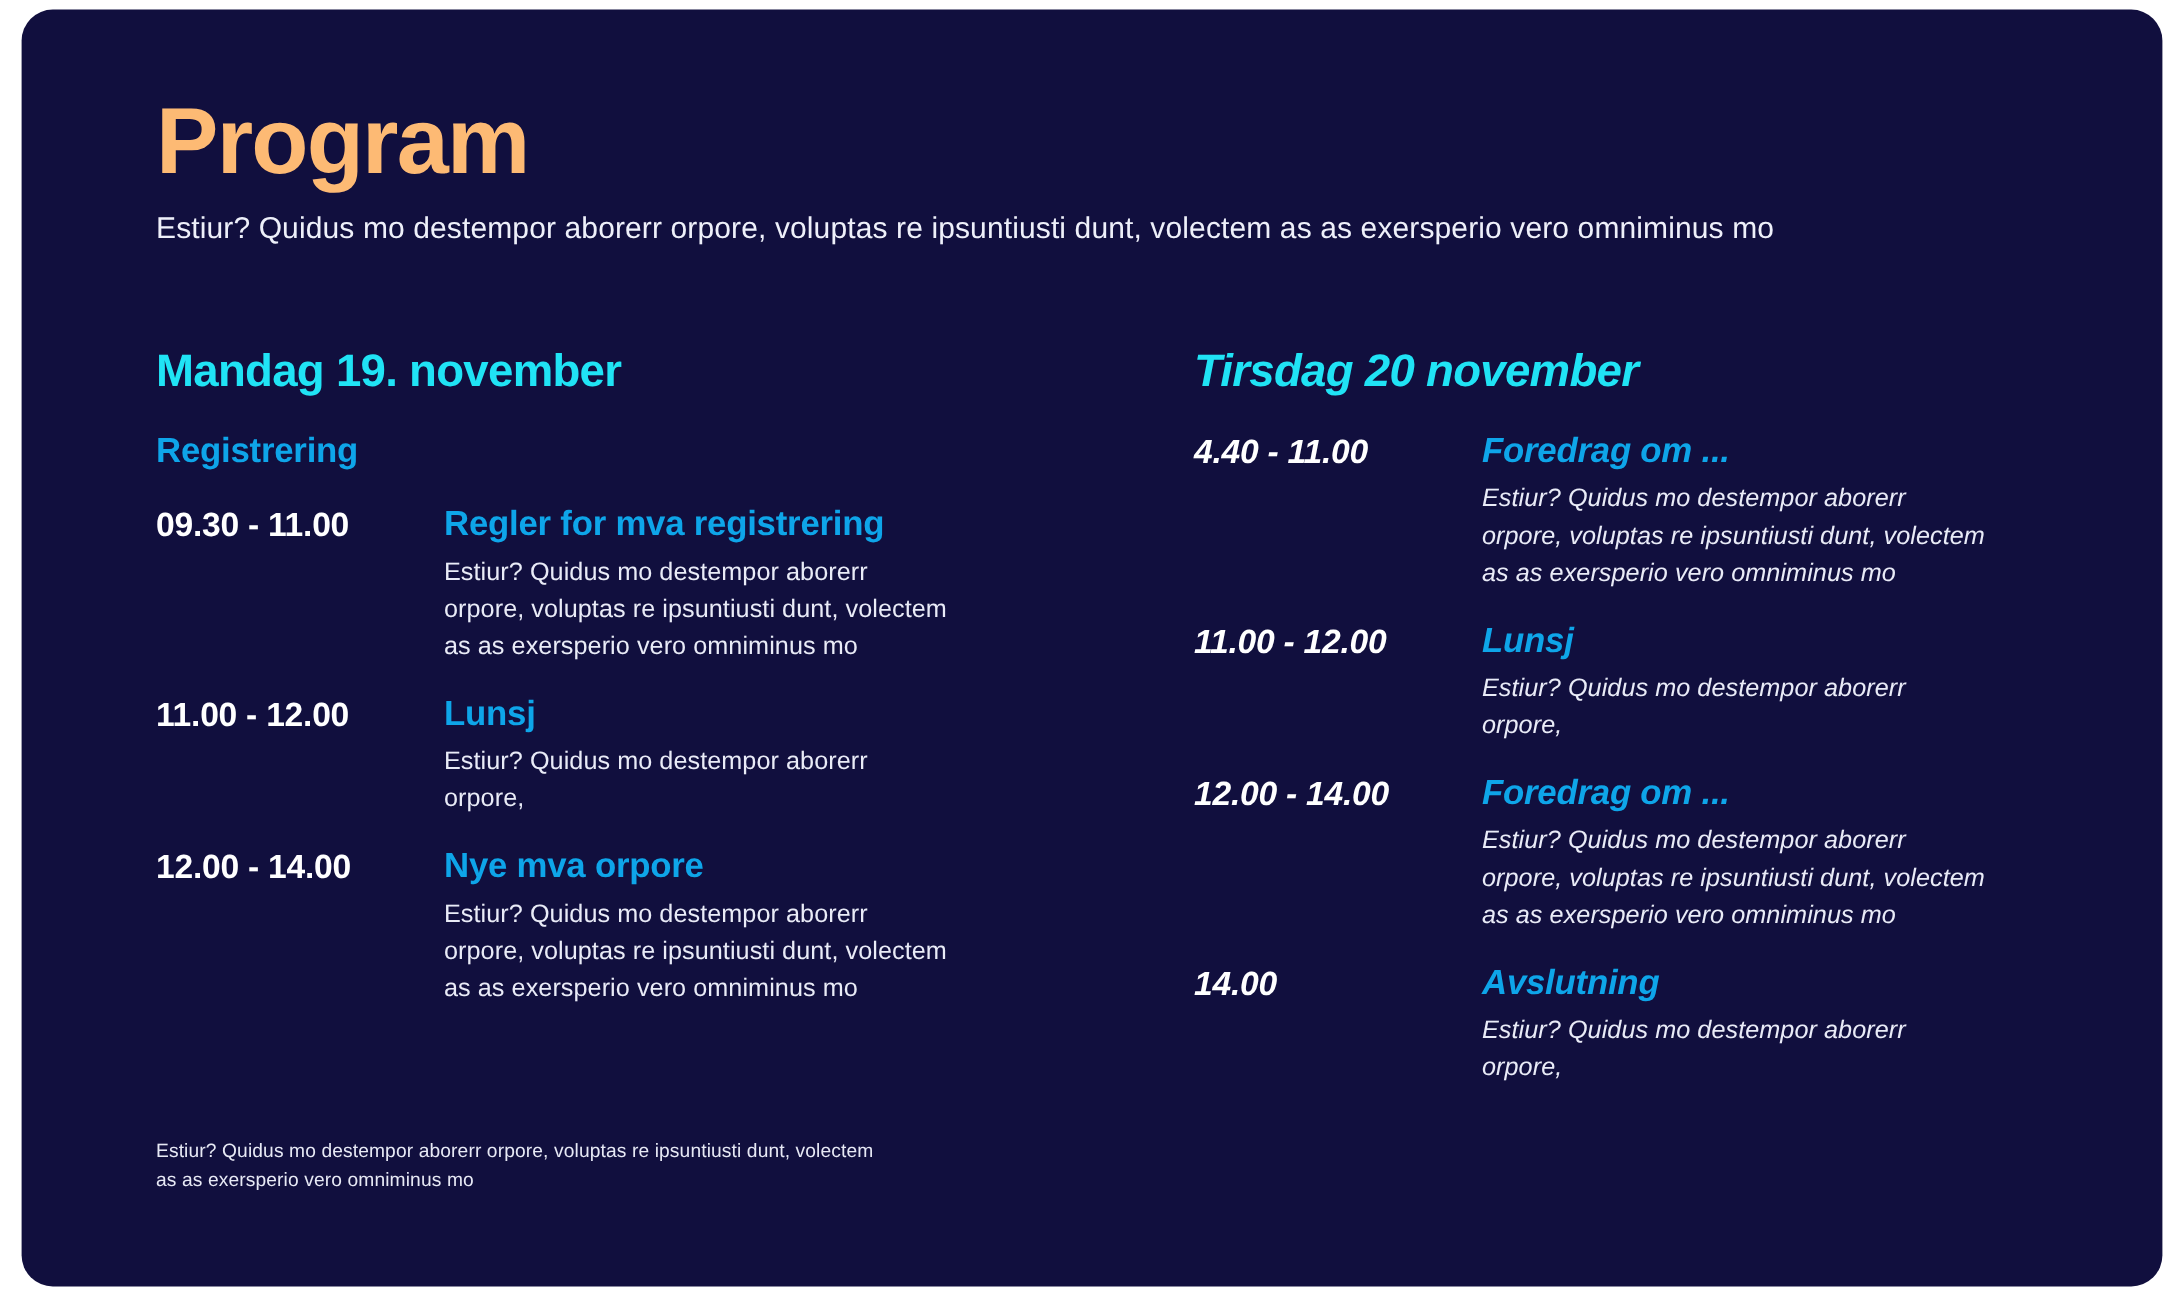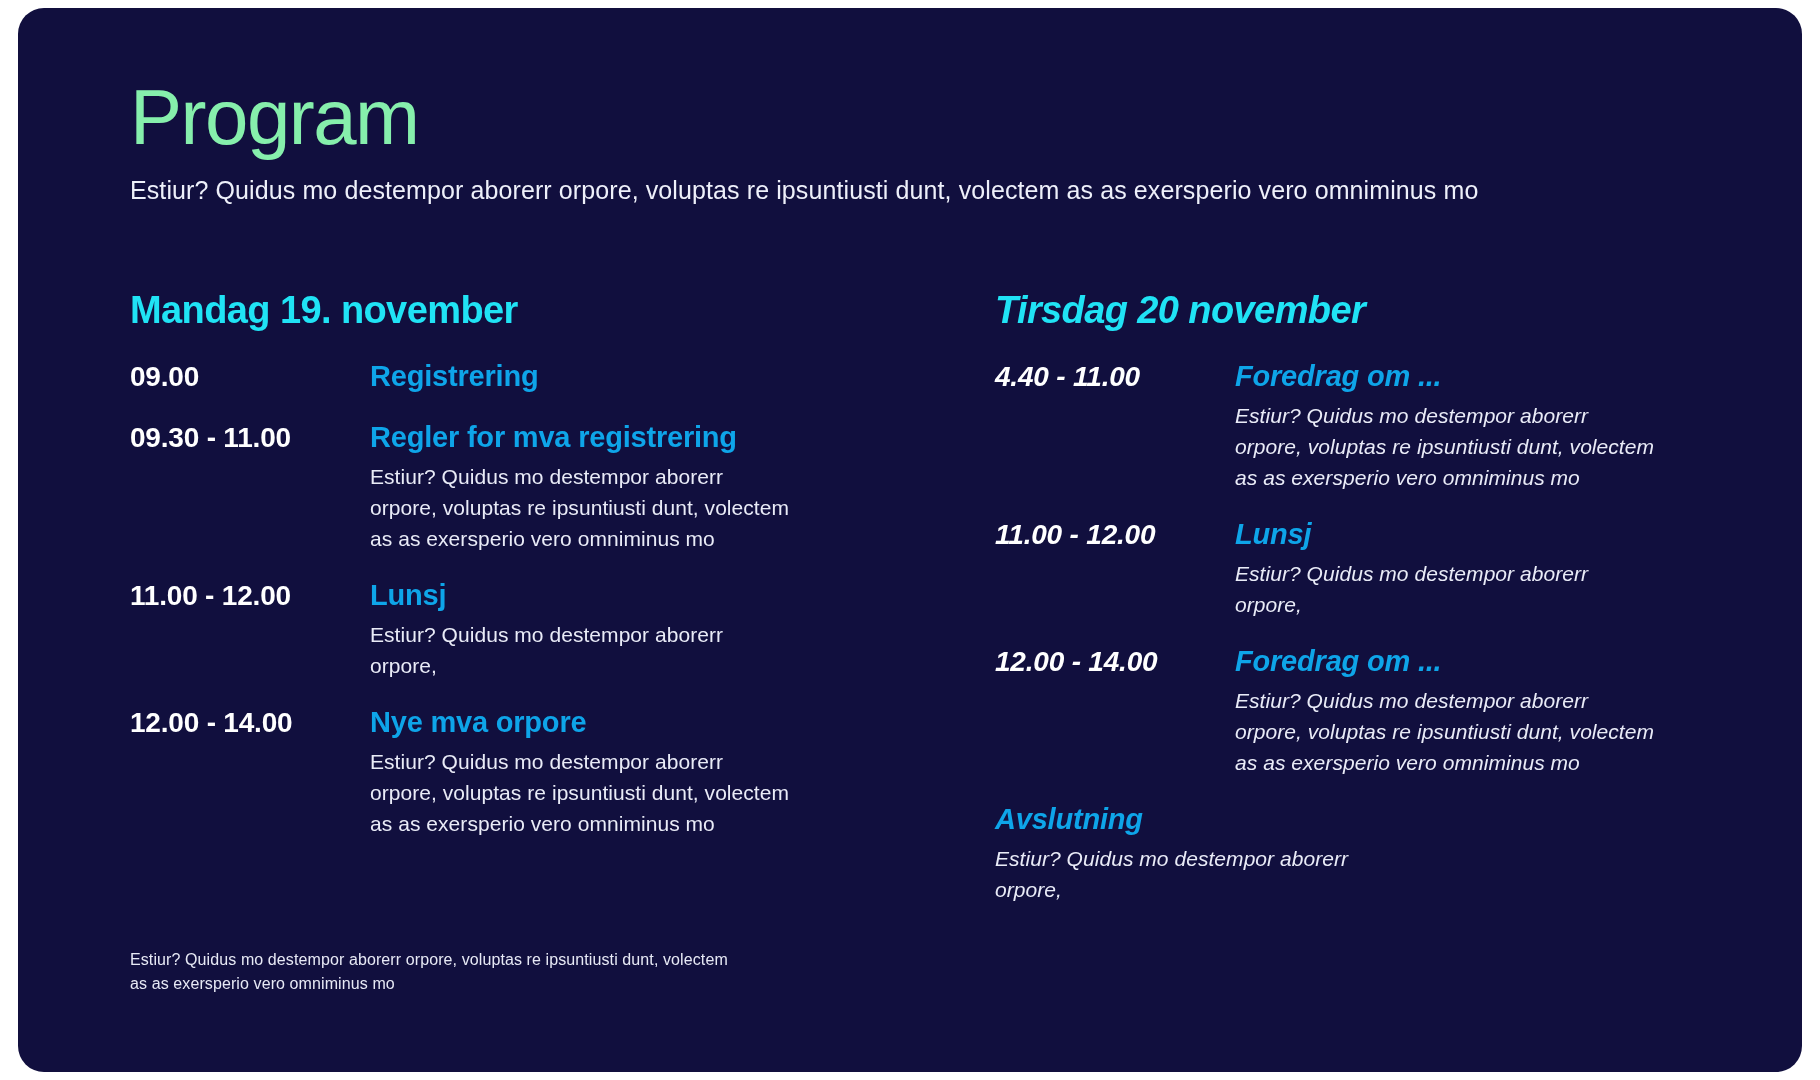--- a/index.html
+++ b/index.html
@@ -30,23 +30,23 @@
   .header {
     position: absolute;
     left: 112px;
     top: 66px;
     width: 1560px;
   }
   .page-title {
     margin: 0;
     font-size: 78px;
     line-height: 86px;
-    font-weight: 400;
+    font-weight: 700;
     letter-spacing: -1.5px;
-    color: #86efac;
+    color: #fdba74;
   }
   .page-subtitle {
     margin: 14px 0 0 0;
     font-size: 25px;
     line-height: 32px;
     font-weight: 400;
     color: #eef0fa;
     letter-spacing: 0.1px;
   }
 
@@ -138,21 +138,20 @@
     <h1 class="page-title">Program</h1>
     <p class="page-subtitle">Estiur? Quidus mo destempor aborerr orpore, voluptas re ipsuntiusti dunt, volectem as as exersperio vero omniminus mo</p>
   </div>
 
   <div class="columns">
 
     <div class="column left">
       <h2 class="day-title">Mandag 19. november</h2>
 
       <div class="entry">
-        <div class="entry-time">09.00</div>
         <div class="entry-body">
           <div class="entry-heading">Registrering</div>
 
         </div>
       </div>
 
       <div class="entry">
         <div class="entry-time">09.30 - 11.00</div>
         <div class="entry-body">
           <div class="entry-heading">Regler for mva registrering</div>
@@ -198,20 +197,21 @@
 
       <div class="entry">
         <div class="entry-time">12.00 - 14.00</div>
         <div class="entry-body">
           <div class="entry-heading">Foredrag om ...</div>
           <div class="entry-desc">Estiur? Quidus mo destempor aborerr orpore, voluptas re ipsuntiusti dunt, volectem as as exersperio vero omniminus mo</div>
         </div>
       </div>
 
       <div class="entry">
+        <div class="entry-time">14.00</div>
         <div class="entry-body">
           <div class="entry-heading">Avslutning</div>
           <div class="entry-desc">Estiur? Quidus mo destempor aborerr orpore,</div>
         </div>
       </div>
     </div>
 
   </div>
 
   <div class="footer-note">Estiur? Quidus mo destempor aborerr orpore, voluptas re ipsuntiusti dunt, volectem as as exersperio vero omniminus mo</div>

